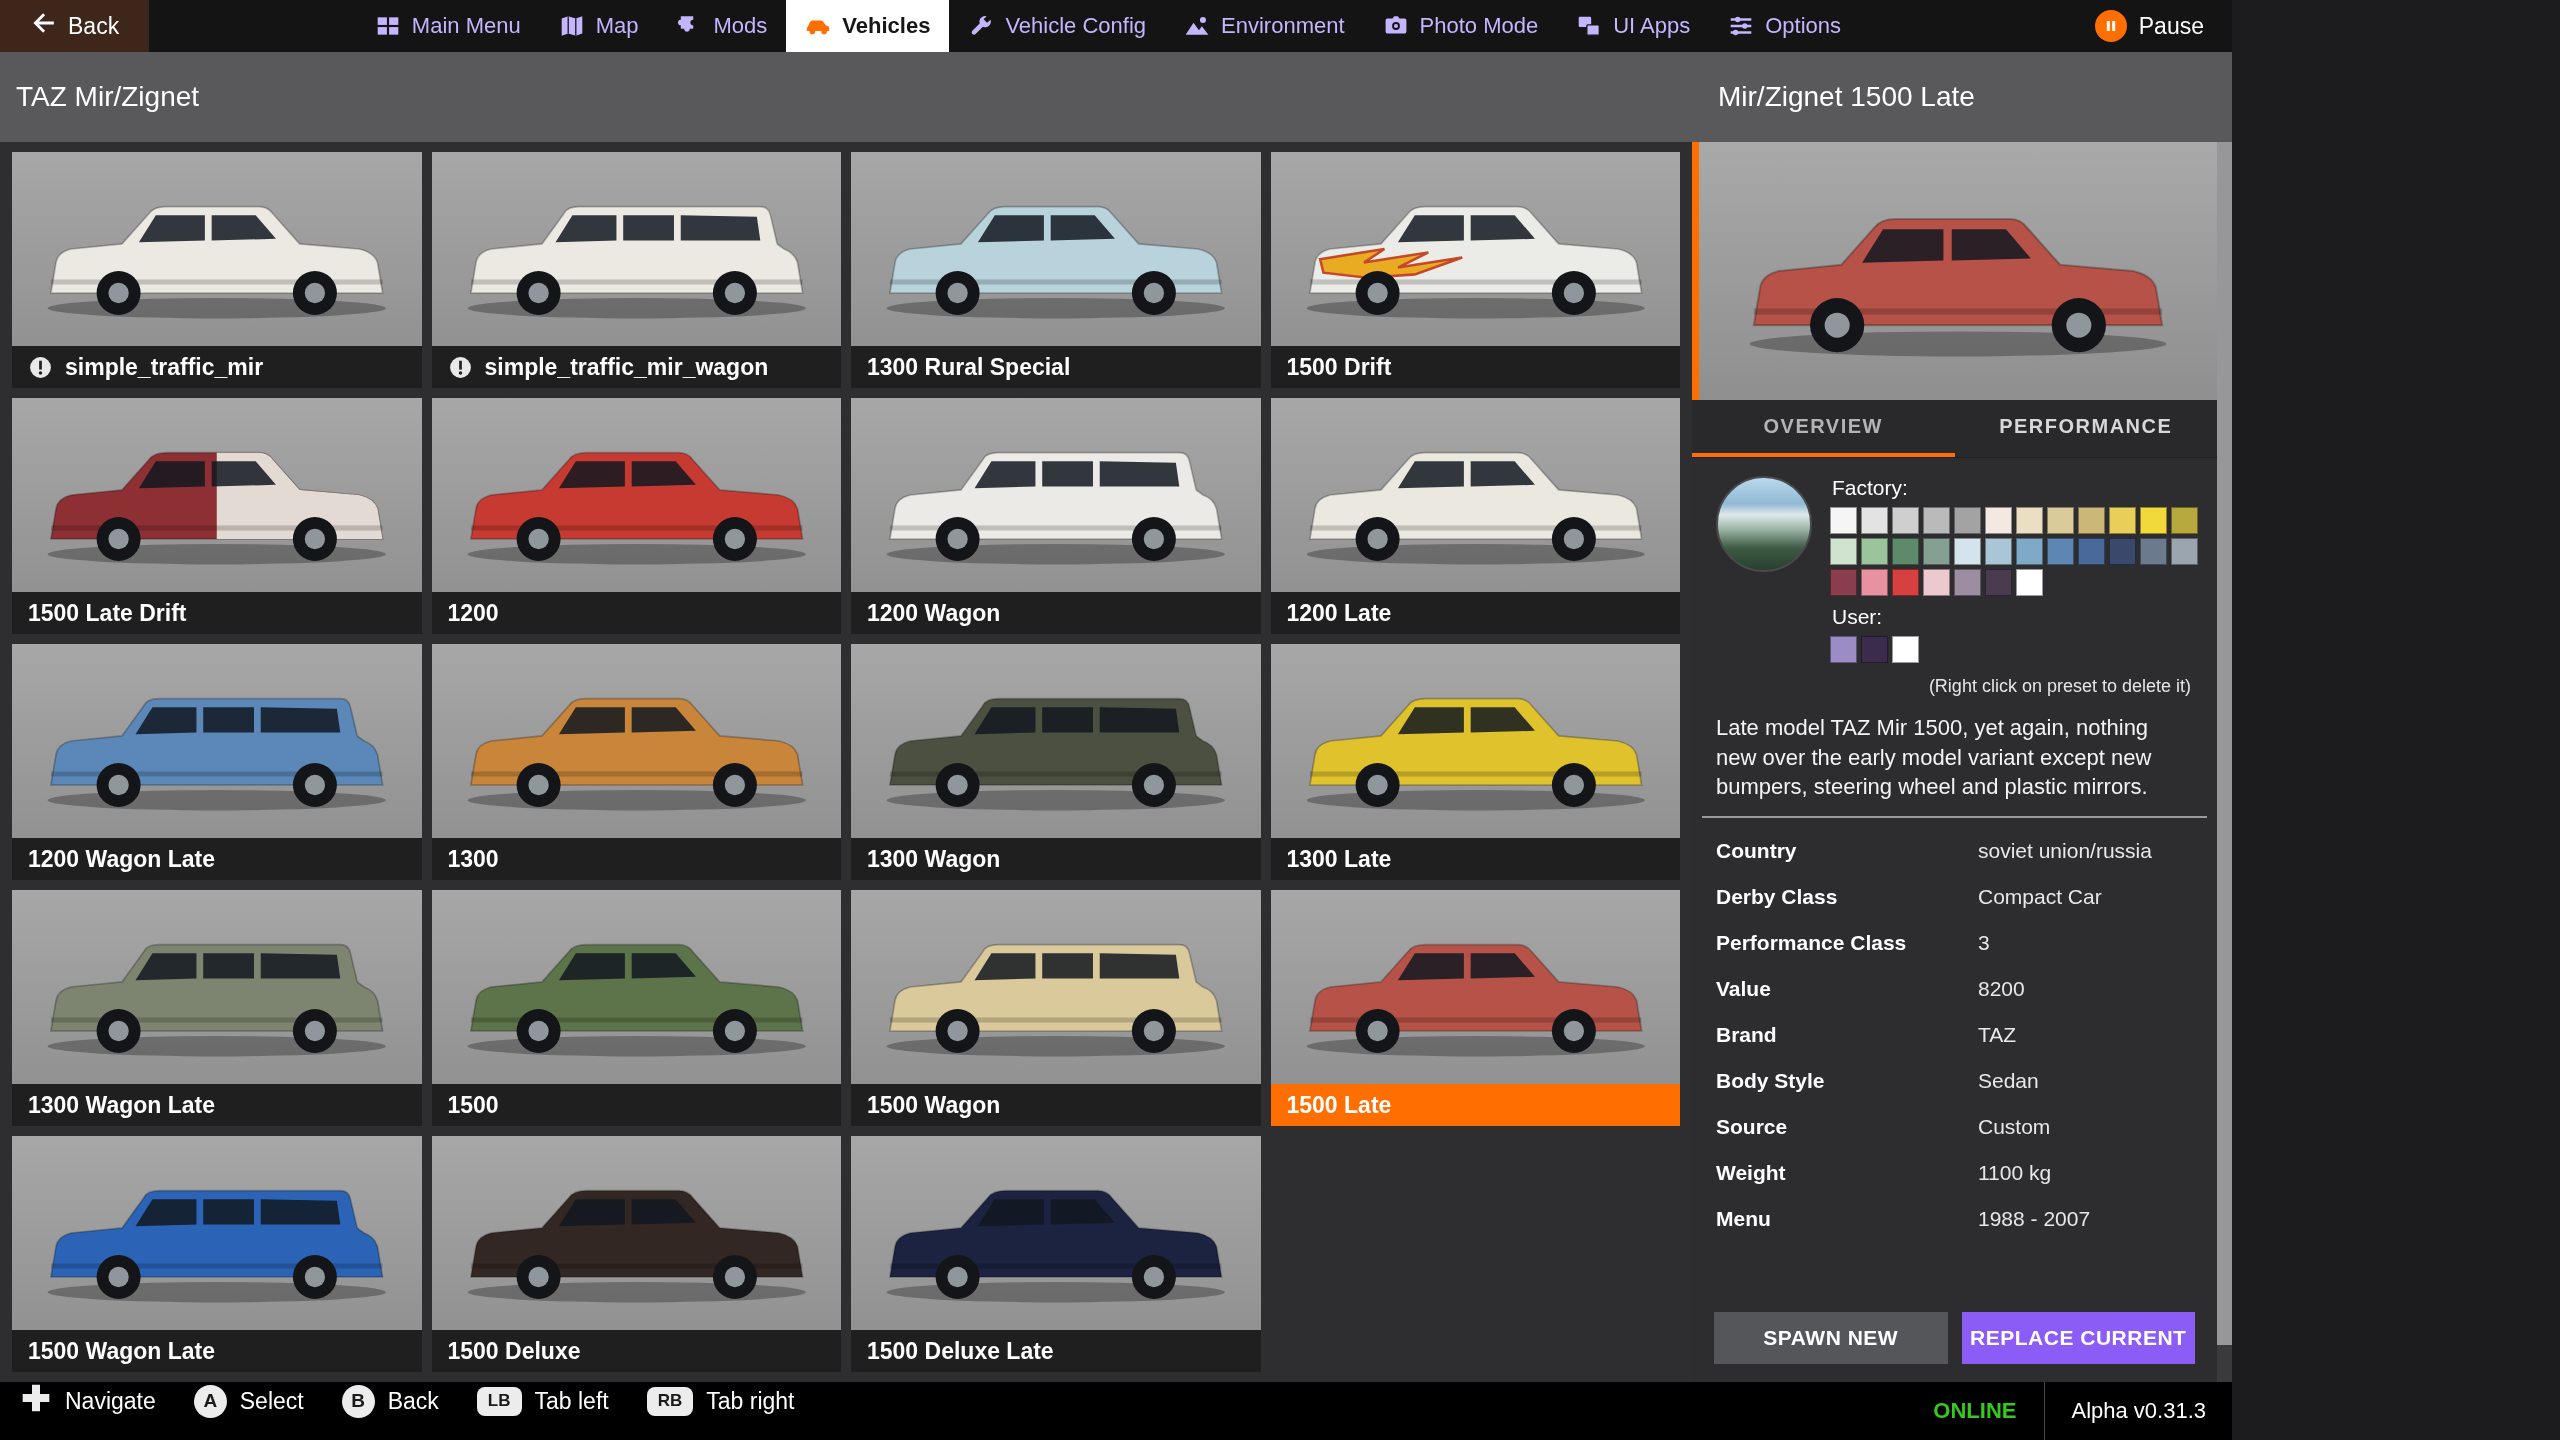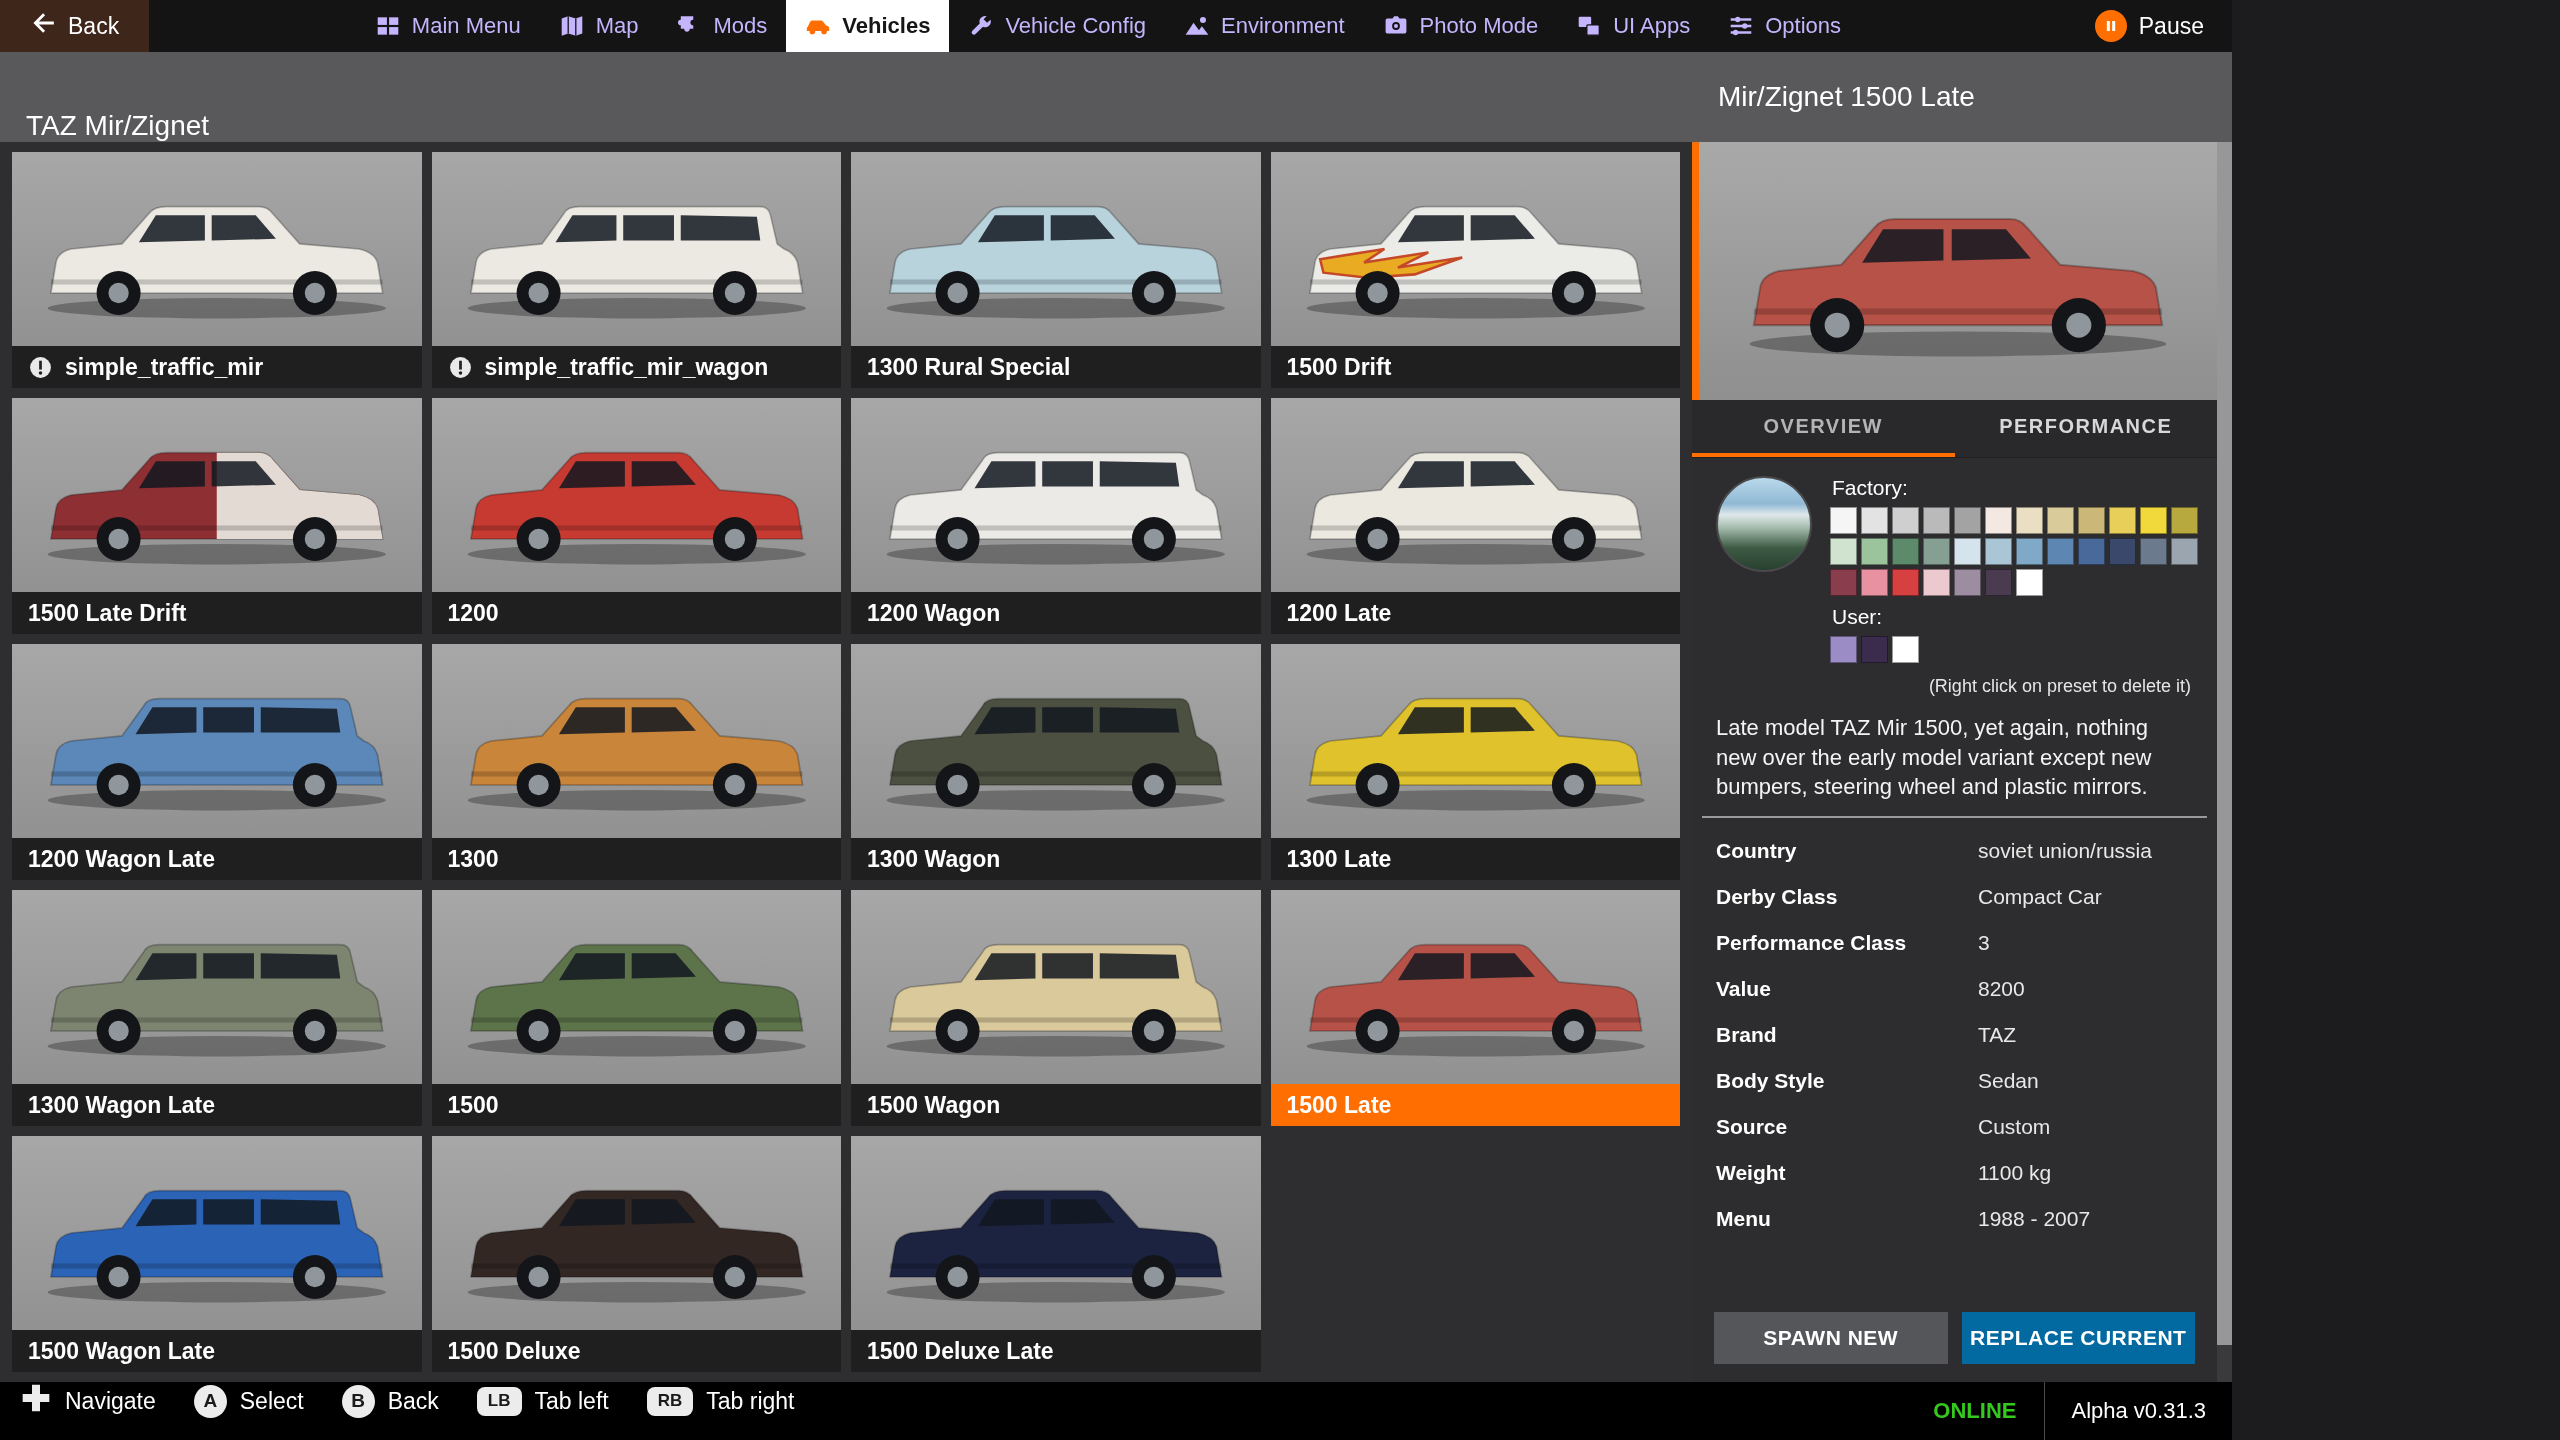--- a/index.html
+++ b/index.html
@@ -20,22 +20,22 @@
   .menu-item.active{background:#ffffff;color:#161616;font-weight:700}
   .menu-item.active .icon{color:#ff6e00}
   .pause-btn{display:flex;align-items:center;gap:12px;padding:0 28px;font-size:23px;cursor:pointer}
   .pause-circle{width:32px;height:32px;border-radius:50%;background:#ff6e00;display:flex;
     align-items:center;justify-content:center}
   .pause-circle svg{width:20px;height:20px}
 
   
   .main{flex:1;display:flex;min-height:0}
   .left{flex:1;display:flex;flex-direction:column;background:#2e2e30;min-width:0}
-  .left-header{height:90px;background:#59595c;display:flex;align-items:flex-end;
-    padding:0 26px;font-size:28px;flex-shrink:0}
+  .left-header{height:90px;background:#59595c;display:flex;align-items:center;
+    padding:0 16px;font-size:28px;flex-shrink:0}
 
   .grid{flex:1;display:grid;grid-template-columns:repeat(4,1fr);grid-template-rows:repeat(5,1fr);
     gap:10px;padding:10px 12px;min-height:0}
   .card{position:relative;background:linear-gradient(180deg,#a7a7a7,#8d8d8d);cursor:pointer;overflow:hidden}
   .card svg.car{position:absolute;top:4px;left:22px;width:calc(100% - 44px);height:calc(100% - 50px)}
   .card-label{position:absolute;left:0;right:0;bottom:0;height:42px;background:rgba(23,23,23,0.93);
     display:flex;align-items:center;gap:12px;padding:0 16px;font-size:23px;font-weight:600}
   .card.selected .card-label{background:#ff6e00}
   .warn{display:flex}
   .warn svg{width:25px;height:25px}
@@ -62,21 +62,21 @@
   .description{font-size:22px;line-height:1.35;color:#f4f4f4;padding:16px 24px 14px;flex-shrink:0}
   .divider{border-top:2px solid #9a9a9a;margin:0 10px;flex-shrink:0}
   .specs{padding:10px 0 0 24px;flex-shrink:0}
   .spec-row{display:grid;grid-template-columns:262px 1fr;padding:11px 0;font-size:21px}
   .spec-key{font-weight:700}
   .spec-value{color:#e8e8e8}
   .panel-buttons{margin-top:auto;display:flex;gap:14px;padding:12px 22px 18px;flex-shrink:0}
   .panel-buttons button{flex:1;height:52px;border:none;color:#fff;font-weight:700;font-size:21px;
     font-family:inherit;letter-spacing:.5px;cursor:pointer}
   .spawn{background:#55565a}
-  .replace{background:#0369a1}
+  .replace{background:#8b5cf6}
   .scrollbar{position:absolute;top:90px;right:0;bottom:0;width:15px;background:#3a3a3c}
   .scrollbar .thumb{width:100%;height:97%;background:#97979a;cursor:grab}
 
   
   .bottombar{height:58px;background:#000000;display:flex;align-items:flex-start;
     padding-left:20px;flex-shrink:0}
   .hint{display:flex;align-items:center;gap:13px;font-size:23px;margin-right:38px}
   .pad-icon svg{width:32px;height:32px;fill:#ececec}
   .btn-circle{width:33px;height:33px;border-radius:50%;background:#ececec;color:#1a1a1a;
     font-weight:700;font-size:19px;display:flex;align-items:center;justify-content:center}

